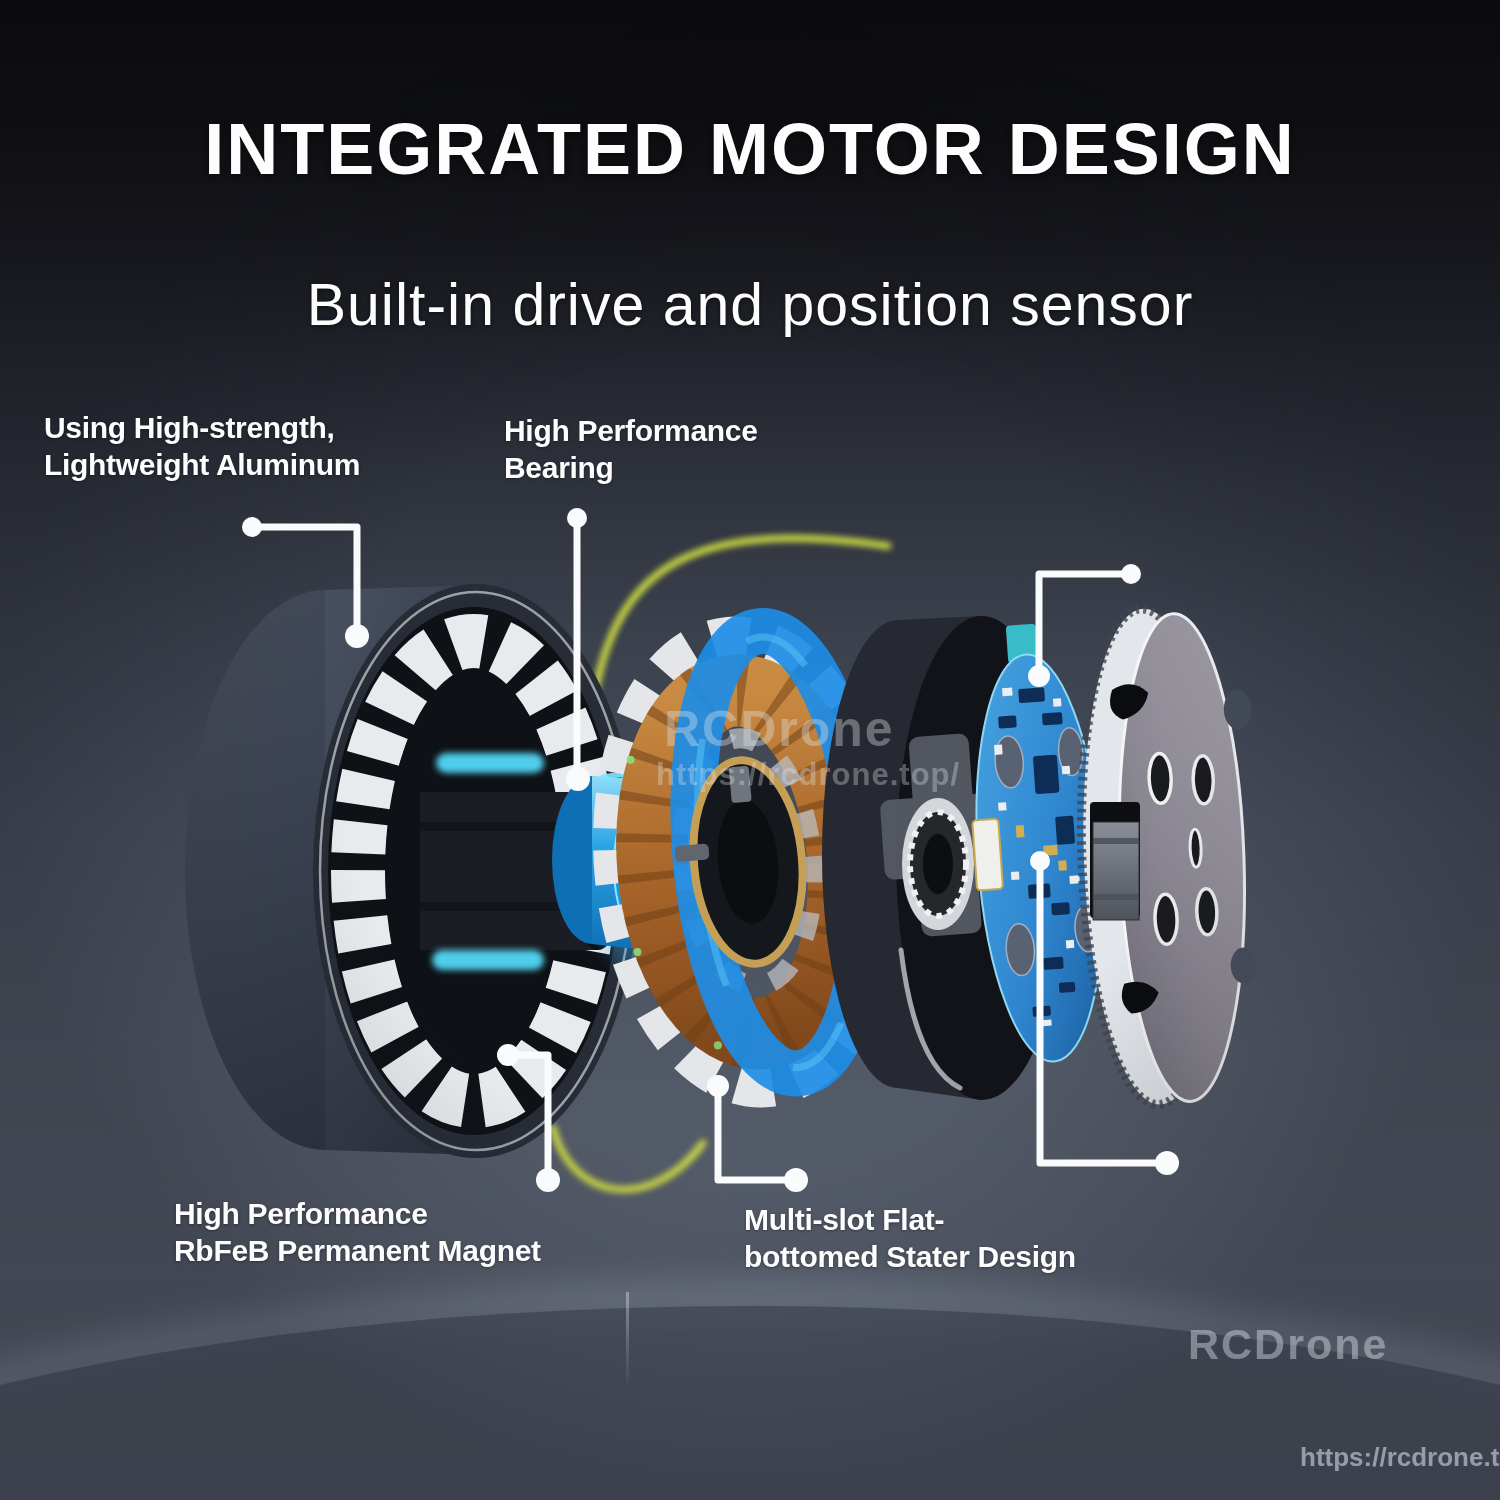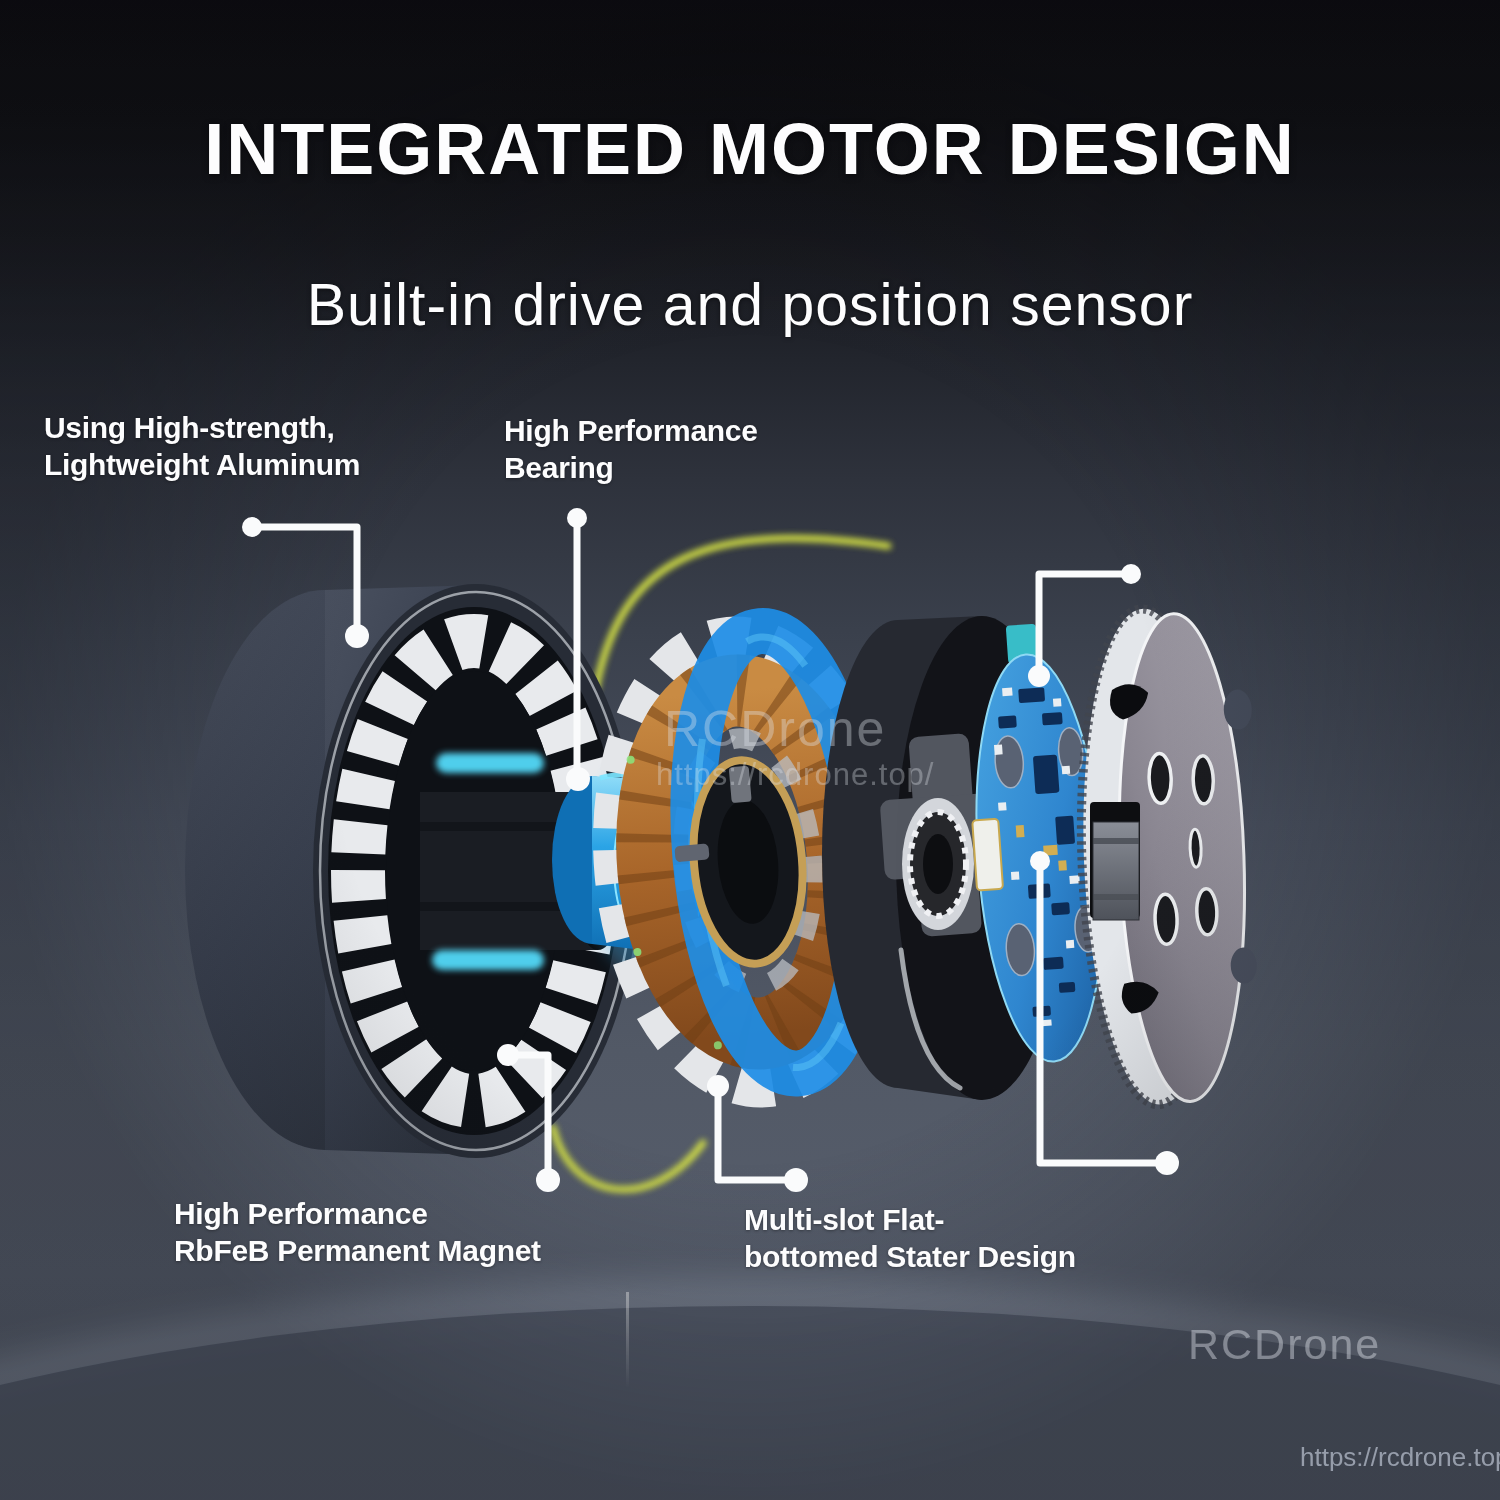--- a/index.html
+++ b/index.html
@@ -21,21 +21,21 @@
   .page-subtitle{
     width:1500px;text-align:center;top:246px;
     font-size:59px;font-weight:400;letter-spacing:1px;
     text-shadow:0 1px 4px rgba(0,0,0,.5);
     margin-top:25px;
   }
   .callout-label{
     font-size:30px;font-weight:700;line-height:1.22;letter-spacing:-0.3px;
     text-shadow:0 1px 3px rgba(0,0,0,.35);
   }
-  .wm{color:#e3e7ee;text-shadow:none;font-weight:400;white-space:nowrap;}
+  .wm{color:#e3e7ee;text-shadow:none;font-weight:700;white-space:nowrap;}
   .wm-center-brand{left:664px;top:700px;font-size:50px;opacity:.36;letter-spacing:2px;}
   .wm-center-url{left:656px;top:757px;font-size:31px;opacity:.33;letter-spacing:1px;}
   .wm-corner-brand{left:1188px;top:1320px;font-size:43px;opacity:.42;letter-spacing:2px;}
   .wm-corner-url{left:1300px;top:1442px;font-size:26px;opacity:.65;color:#c6cedc;}
 </style>
 </head>
 <body>
 
 <div class="stage">
 

